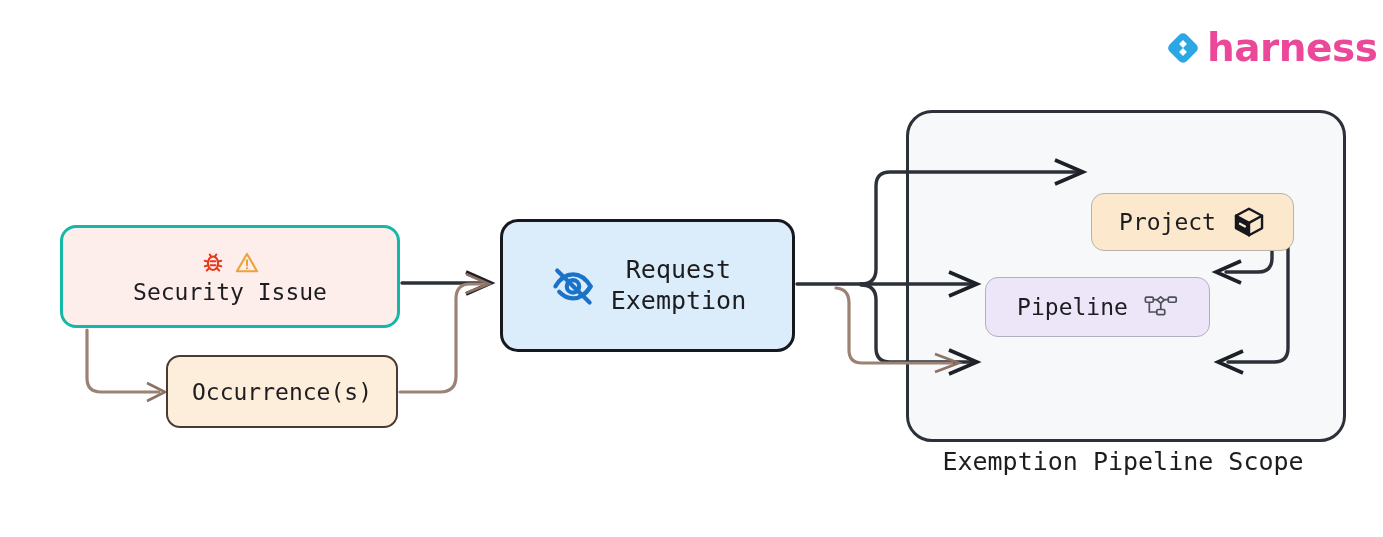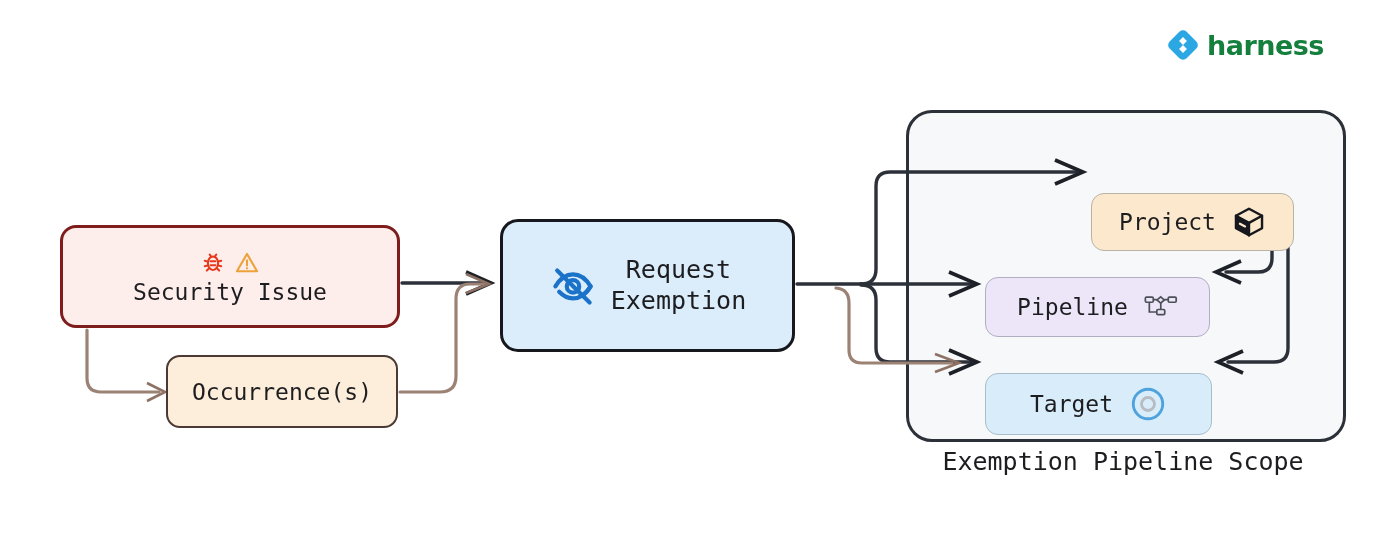--- a/index.html
+++ b/index.html
@@ -23,23 +23,23 @@
     position: absolute;
     left: 1166px;
     top: 28px;
     display: flex;
     align-items: center;
     gap: 7px;
   }
   #brand .logo-mark { width: 34px; height: 34px; display: block; }
   #brand .wordmark {
     font-family: "DejaVu Sans", "Liberation Sans", sans-serif;
-    font-size: 27px;
+    font-size: 39px;
     font-weight: 700;
-    color: #15803d;
+    color: #ec4899;
     letter-spacing: -0.5px;
     line-height: 1;
   }
 
   
   .node {
     position: absolute;
     box-sizing: border-box;
     display: flex;
     align-items: center;
@@ -50,21 +50,21 @@
   .node .label {
     font-family: "DejaVu Sans Mono", "Liberation Mono", monospace;
     color: #1d1d20;
     white-space: pre-line;
   }
 
   
   #node-security {
     left: 60px; top: 225px; width: 340px; height: 103px;
     background: #fdeeec;
-    border: 3px solid #7f1d1d;
+    border: 3px solid #14b8a6;
     border-radius: 16px;
     flex-direction: column;
     gap: 2px;
   }
   #node-security .icon-row {
     display: flex; align-items: center; justify-content: center; gap: 8px;
     height: 30px;
   }
   #node-security .label { font-size: 23px; line-height: 1.1; }
 
@@ -286,23 +286,16 @@
         <rect x="21.4" y="4.2" width="7" height="4.6" rx="1.1"></rect>
         <rect x="11.3" y="15.2" width="7" height="4.6" rx="1.1"></rect>
         <path d="M8.3 6.5 L11.4 6.5"></path>
         <path d="M18 6.5 L21.3 6.5"></path>
         <path d="M4.7 8.9 L4.7 17.4 L11.2 17.4"></path>
         <path d="M14.8 9.6 L14.8 15.1"></path>
       </g>
     </svg>
   </div>
 
-  <div id="node-target" class="scope-node">
-    <span class="label">Target</span>
-    <svg width="38" height="38" viewBox="0 0 24 24">
-      <circle cx="12" cy="12" r="9.3" fill="none" stroke="#4fa3dc" stroke-width="1.8"></circle>
-      <circle cx="12" cy="12" r="4.1" fill="none" stroke="#b7bcc2" stroke-width="1.8"></circle>
-    </svg>
-  </div>
 
   <div id="scope-caption">Exemption Pipeline Scope</div>
 
 </div>
 
 </body></html>

